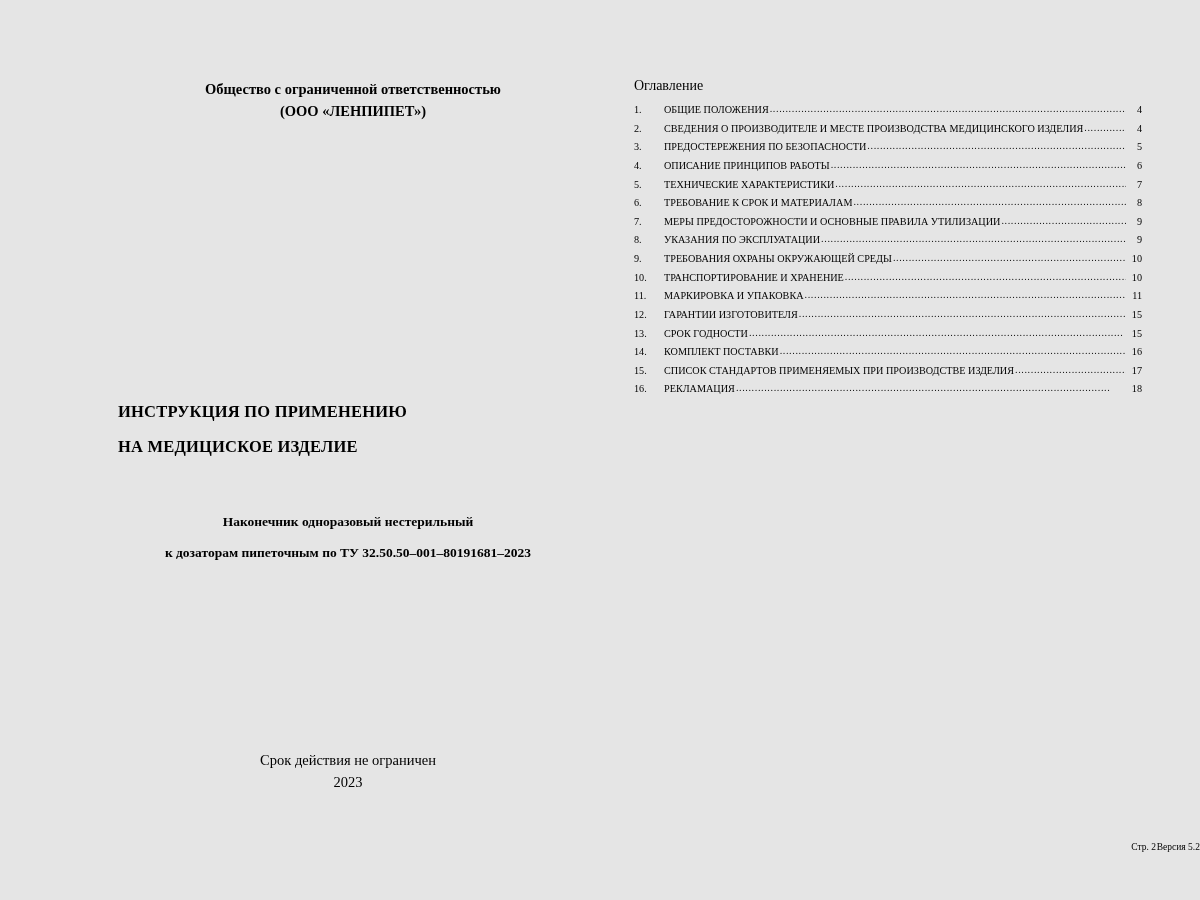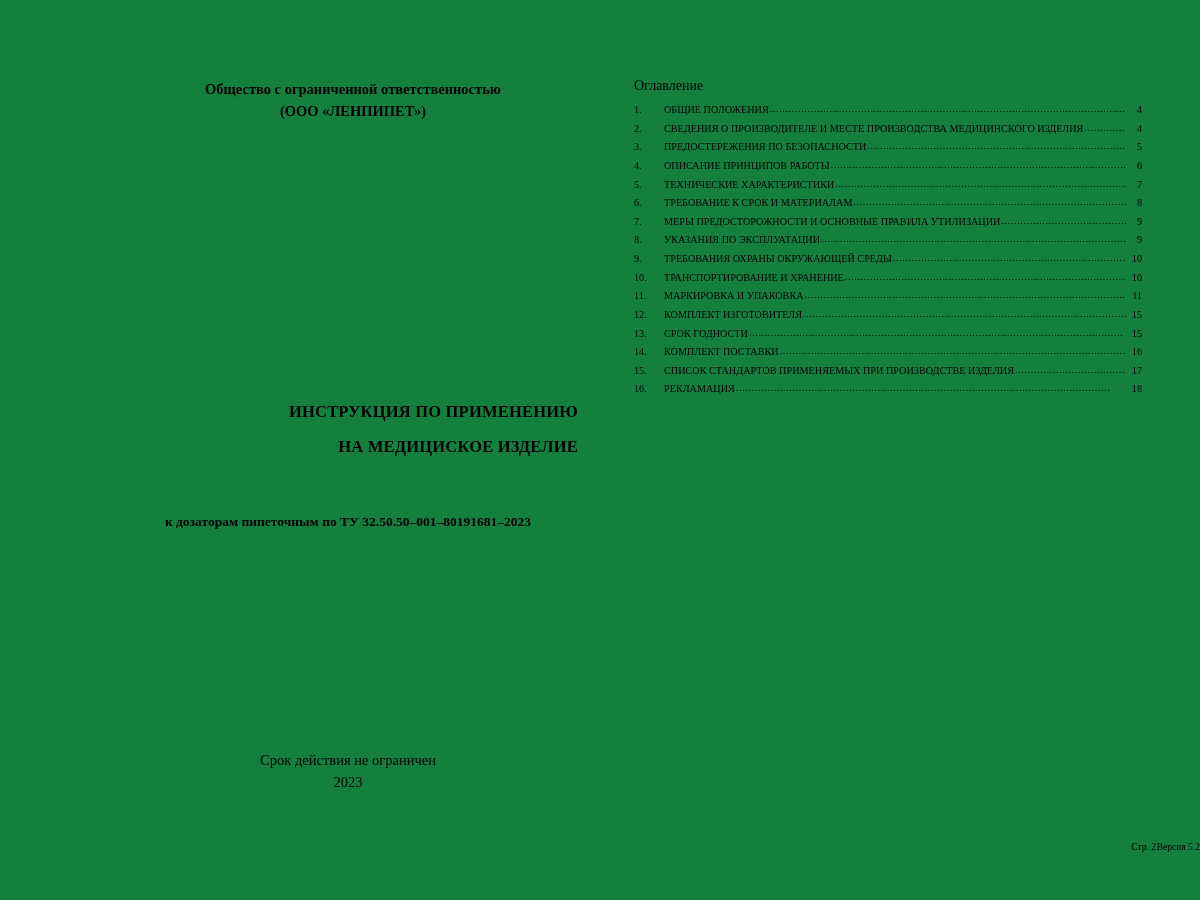--- a/index.html
+++ b/index.html
@@ -11,21 +11,21 @@
     width: 1200px;
     height: 900px;
     font-family: "Liberation Serif", serif;
     color: #000000;
     overflow: hidden;
     position: relative;
   }
   .page {
     position: absolute;
     inset: 0;
-    background: #15803d;
+    background: #e5e5e5;
   }
 
   
   .left-col {
     position: absolute;
     left: 118px;
     top: 78px;
     width: 460px;
     height: 760px;
   }
@@ -33,21 +33,21 @@
     text-align: center;
     font-weight: bold;
     font-size: 14.5px;
     line-height: 1.55;
     margin-left: 10px;
   }
   .company-block div { white-space: nowrap; }
 
   .doc-title {
     margin-top: 272px;
-    text-align: right;
+    text-align: left;
     font-weight: bold;
     font-size: 16.5px;
     line-height: 2.1;
     letter-spacing: 0.2px;
   }
 
   .product-block {
     margin-top: 42px;
     text-align: center;
     font-weight: bold;
@@ -150,20 +150,21 @@
       <div>Общество с ограниченной ответственностью</div>
       <div>(ООО «ЛЕНПИПЕТ»)</div>
     </div>
 
     <div class="doc-title">
       <div>ИНСТРУКЦИЯ ПО ПРИМЕНЕНИЮ</div>
       <div>НА МЕДИЦИСКОЕ ИЗДЕЛИЕ</div>
     </div>
 
     <div class="product-block">
+      <div>Наконечник одноразовый нестерильный</div>
       <div>к дозаторам пипеточным по ТУ 32.50.50–001–80191681–2023</div>
     </div>
 
     <div class="validity-block">
       <div>Срок действия не ограничен</div>
       <div>2023</div>
     </div>
   </div>
 
   <div class="right-col">
@@ -230,21 +231,21 @@
           <span class="toc-page">10</span>
         </li>
         <li class="toc-item">
           <span class="toc-num">11.</span>
           <span class="toc-text">МАРКИРОВКА И УПАКОВКА</span>
           <span class="toc-dots">.......................................................................................................................</span>
           <span class="toc-page">11</span>
         </li>
         <li class="toc-item">
           <span class="toc-num">12.</span>
-          <span class="toc-text">КОМПЛЕКТ ИЗГОТОВИТЕЛЯ</span>
+          <span class="toc-text">ГАРАНТИИ ИЗГОТОВИТЕЛЯ</span>
           <span class="toc-dots">.......................................................................................................................</span>
           <span class="toc-page">15</span>
         </li>
         <li class="toc-item">
           <span class="toc-num">13.</span>
           <span class="toc-text">СРОК ГОДНОСТИ</span>
           <span class="toc-dots">.......................................................................................................................</span>
           <span class="toc-page">15</span>
         </li>
         <li class="toc-item">

